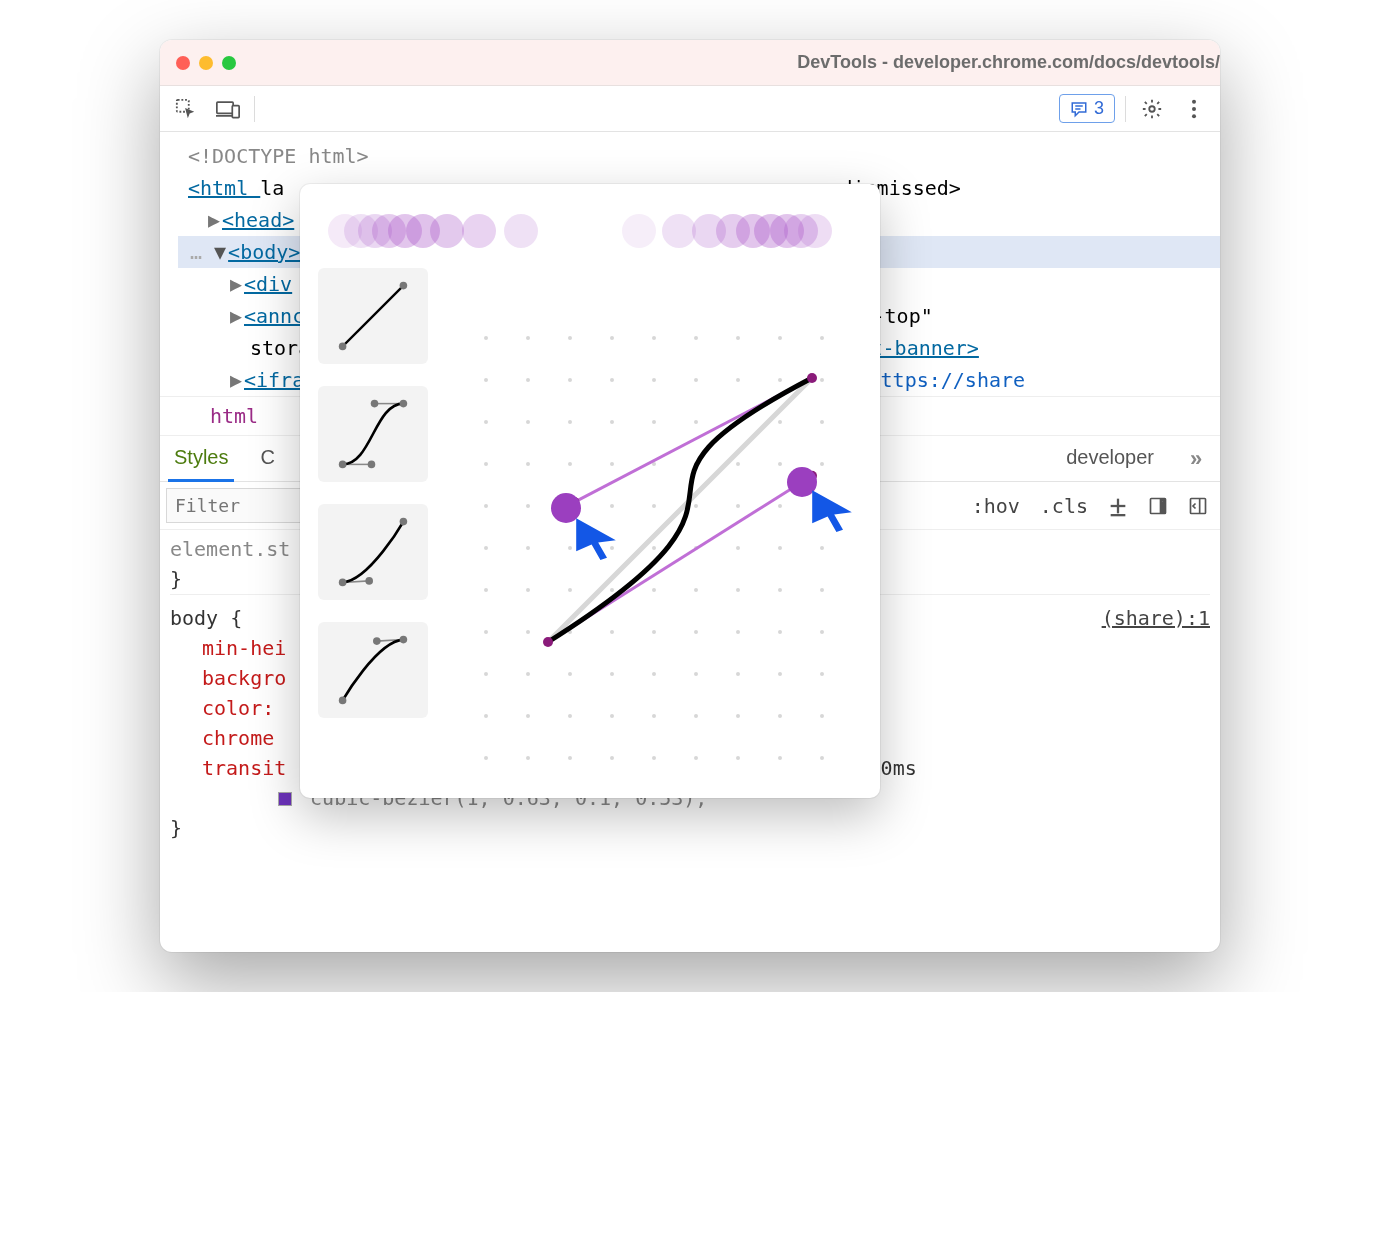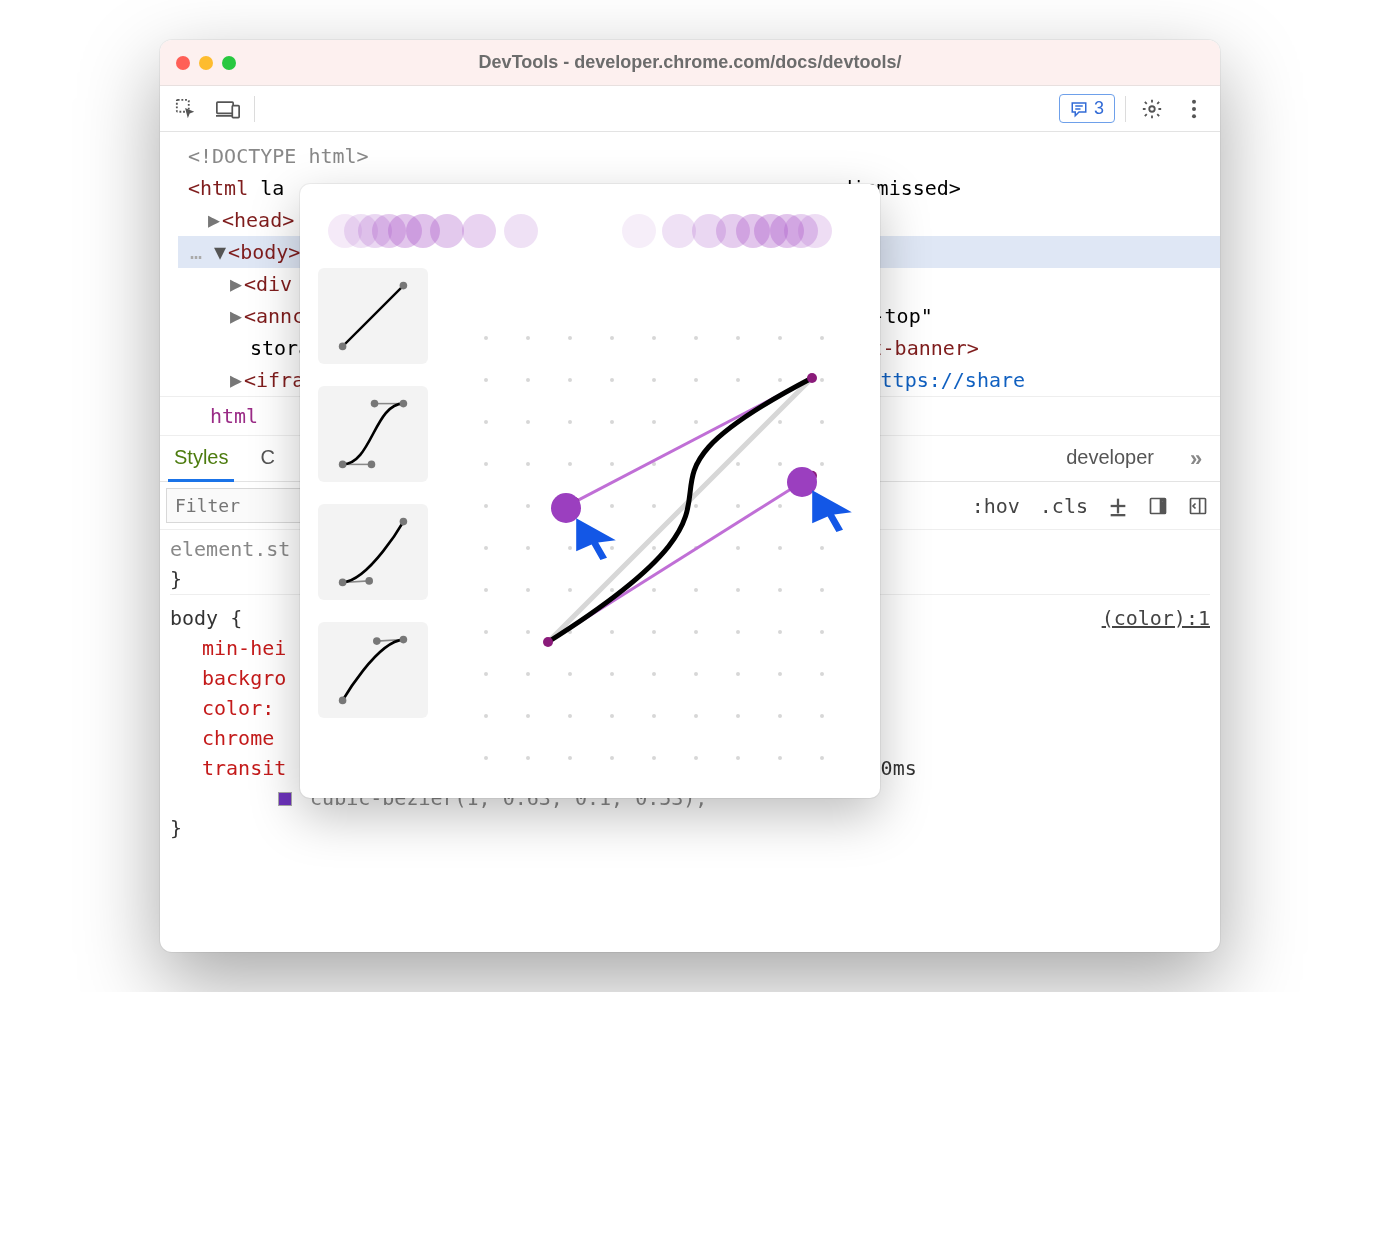--- a/index.html
+++ b/index.html
@@ -24,21 +24,21 @@
     background: #fdf0ef;
     display: flex; align-items: center;
     padding: 0 16px;
     border-bottom: 1px solid #e8e0df;
     position: relative;
   }
   .traffic { display:flex; gap: 9px; }
   .traffic .dot { width:14px; height:14px; border-radius:50%; }
   .dot.red{background:#ff5f57;} .dot.yellow{background:#febc2e;} .dot.green{background:#28c840;}
   .titlebar .title {
-    position:absolute; left:0; right:0; text-align:center;
+    position:absolute; left:0; right:0; text-align:right;
     font-weight:700; color:#6c6c6c; font-size:18px;
   }
   .toolbar {
     height:46px; display:flex; align-items:center; padding:0 10px;
     border-bottom:1px solid #e3e3e3; color:#555; gap:10px;
     background:#fff;
     position:relative;
   }
   .toolbar .spacer{flex:1;}
   .iconbtn{width:32px;height:32px;display:flex;align-items:center;justify-content:center;
@@ -48,21 +48,21 @@
   .vdiv{width:1px;height:26px;background:#dcdcdc;}
 
   .content{ position:relative; min-height:820px; }
 
   .dom {
     font-family: ui-monospace,Menlo,monospace;
     font-size:20px; line-height:32px; padding:8px 0 0 18px; color:#888;
     white-space:nowrap; overflow:hidden;
   }
   .dom .ln{padding-left:0;}
-  .dom .tag{color:#7f1d1d;}
+  .dom .tag{color:#0369a1;text-decoration:underline;}
   .dom .attrv{color:#000000;}
   .dom .caret{color:#777;display:inline-block;width:14px;}
   .dom .sel{background:#dfe7f5;}
   .dom .dots{color:#aaa;}
 
   .crumb-row{border-top:1px solid #eee;border-bottom:1px solid #eee;padding:4px 10px;
     font-family:ui-monospace,Menlo,monospace;font-size:20px;color:#9a2b86;}
   .crumb{display:inline-block;padding:3px 8px;margin-left:32px;}
   .crumb.sel{background:#22c55e;border-radius:3px;}
 
@@ -245,21 +245,21 @@
           </svg>
       </div>
     </div>
 
     <div class="rules">
       <div>
         <div style="color:#888">element.st</div>
         <div>}</div>
       </div>
       <div class="block">
-        <span class="src">(color):1</span>
+        <span class="src">(share):1</span>
         <div>body {</div>
         <div style="padding-left:32px"><span class="prop">min-hei</span></div>
         <div style="padding-left:32px"><span class="prop">backgro</span></div>
         <div style="padding-left:32px"><span class="prop">color:</span></div>
         <div style="padding-left:32px"><span class="prop">chrome</span></div>
         <div style="padding-left:32px">
           <span class="prop">transit</span>
           <span style="display:inline-block;width:510px"></span>
           <span>or 200ms</span>
         </div>

